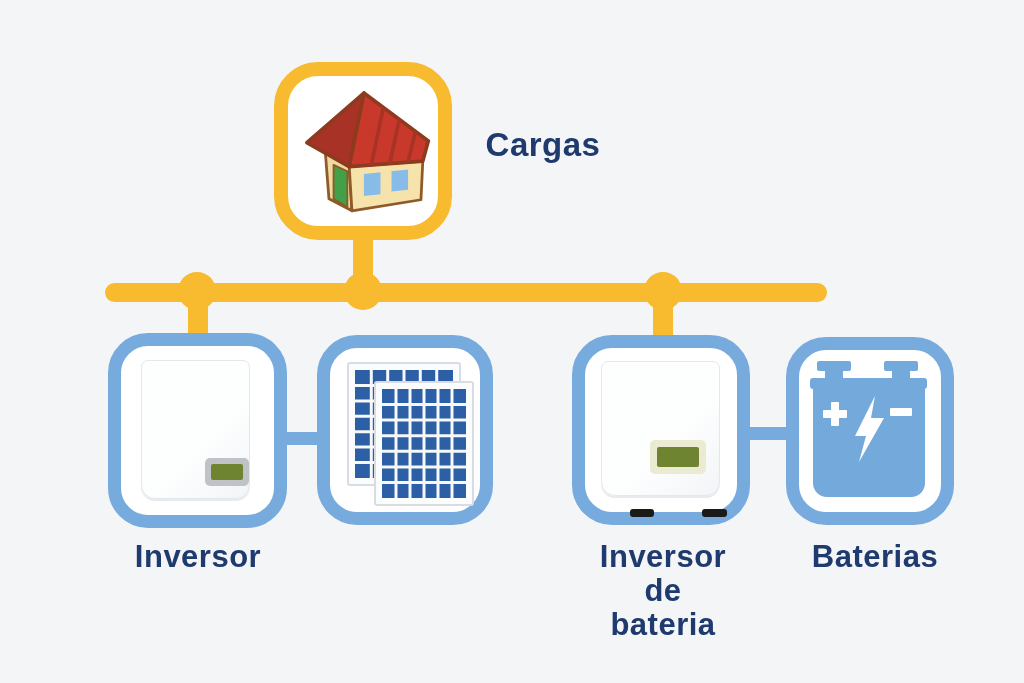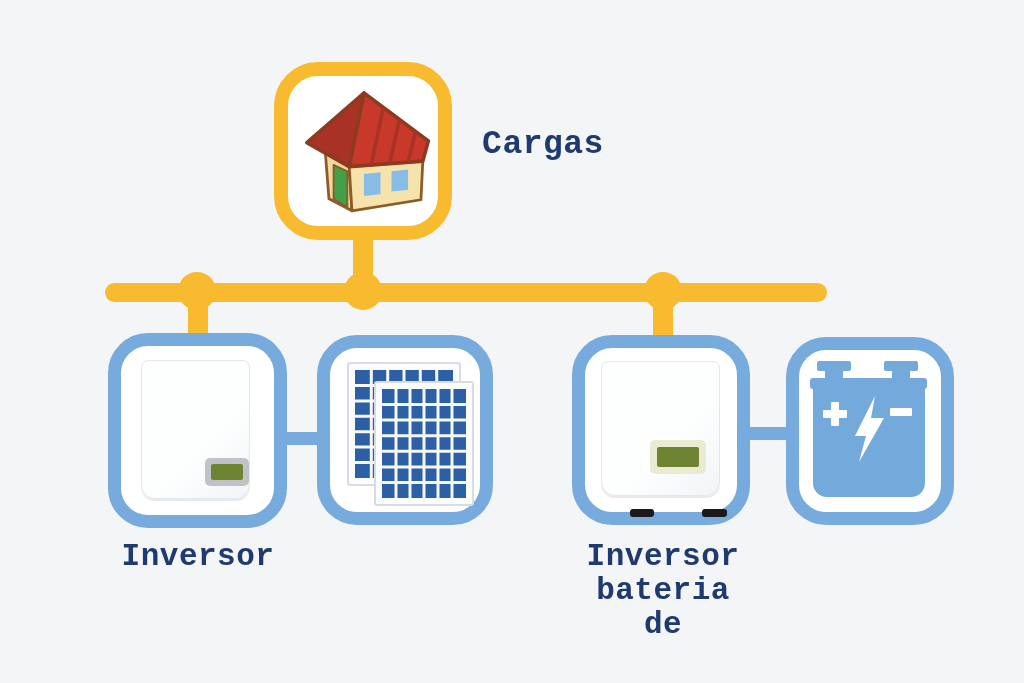--- a/index.html
+++ b/index.html
@@ -45,21 +45,21 @@
   .disp1{left:63px;top:97px;width:44px;height:28px;background:#BFC3C7;}
   .disp3{left:48px;top:78px;width:56px;height:34px;background:#EBEAD3;}
   .disp3 .screen{left:7px;right:7px;top:7px;bottom:7px;}
   .foot{position:absolute;height:8px;background:#1A1A1A;border-radius:3px;top:147px;}
   .f1{left:28px;width:24px;} .f2{left:100px;width:25px;}
 
   .icon-svg{position:absolute;left:0;top:0;width:100%;height:100%;}
 
   
   .lbl{position:absolute;width:220px;text-align:center;color:var(--label-navy);
-    font-weight:700;font-size:31px;line-height:34px;letter-spacing:0.5px;font-family:Liberation Mono, monospace;}
+    font-weight:700;font-size:31px;line-height:34px;letter-spacing:0.5px;}
   .lbl-cargas{left:433px;top:128px;font-size:33px;}
   .lbl-inversor{left:88px;top:540px;}
   .lbl-paineis{left:300px;top:540px;}
   .lbl-inv-bat{left:553px;top:540px;}
   .lbl-baterias{left:765px;top:540px;}
 </style>
 </head>
 <body>
 
 <div class="canvas">
@@ -148,17 +148,18 @@
       </g>
     </svg>
   </div>
 
   <div class="connector c1"></div>
   <div class="connector c2"></div>
 
   <div class="lbl lbl-inversor">Inversor</div>
   <div class="lbl lbl-inv-bat">
     <div>Inversor</div>
+    <div>de</div>
     <div>bateria</div>
-    <div>de</div>
   </div>
+  <div class="lbl lbl-baterias">Baterias</div>
 
 </div>
 
 </body></html>

